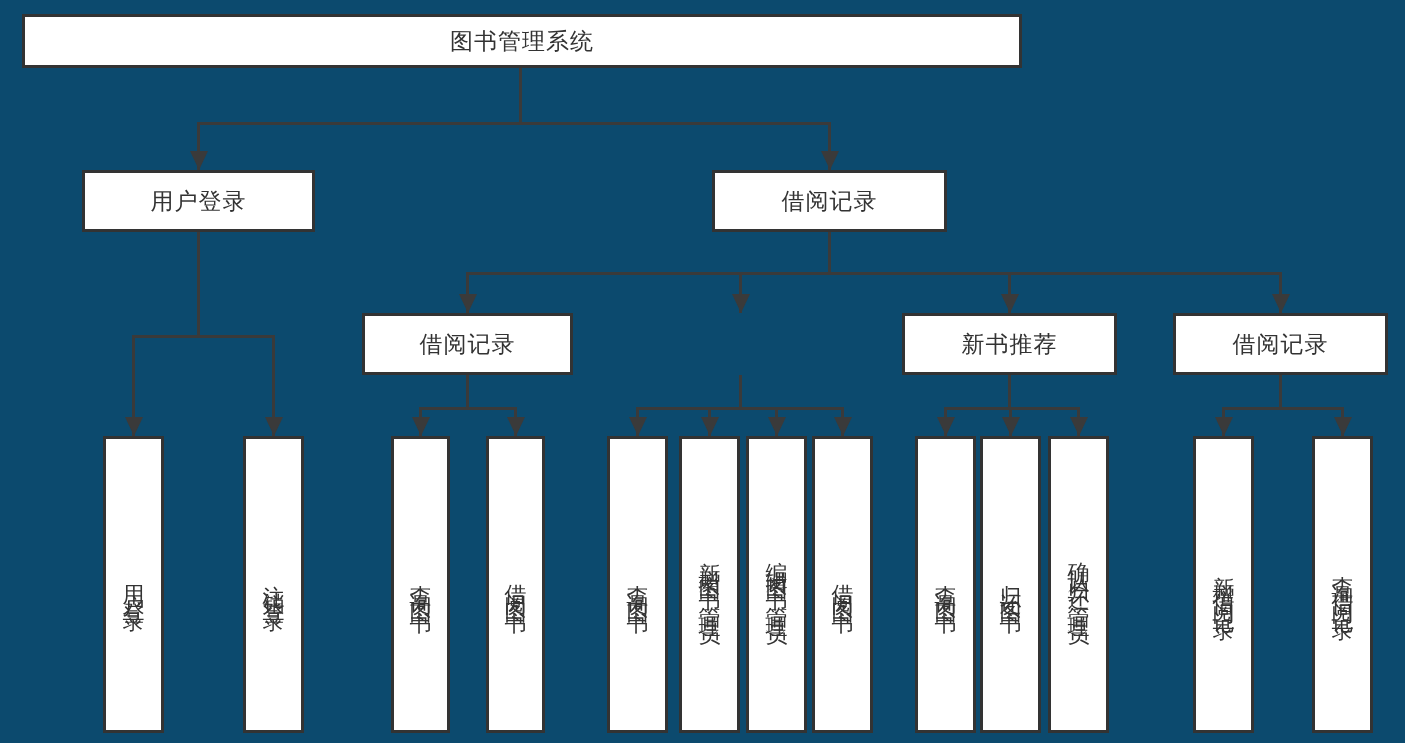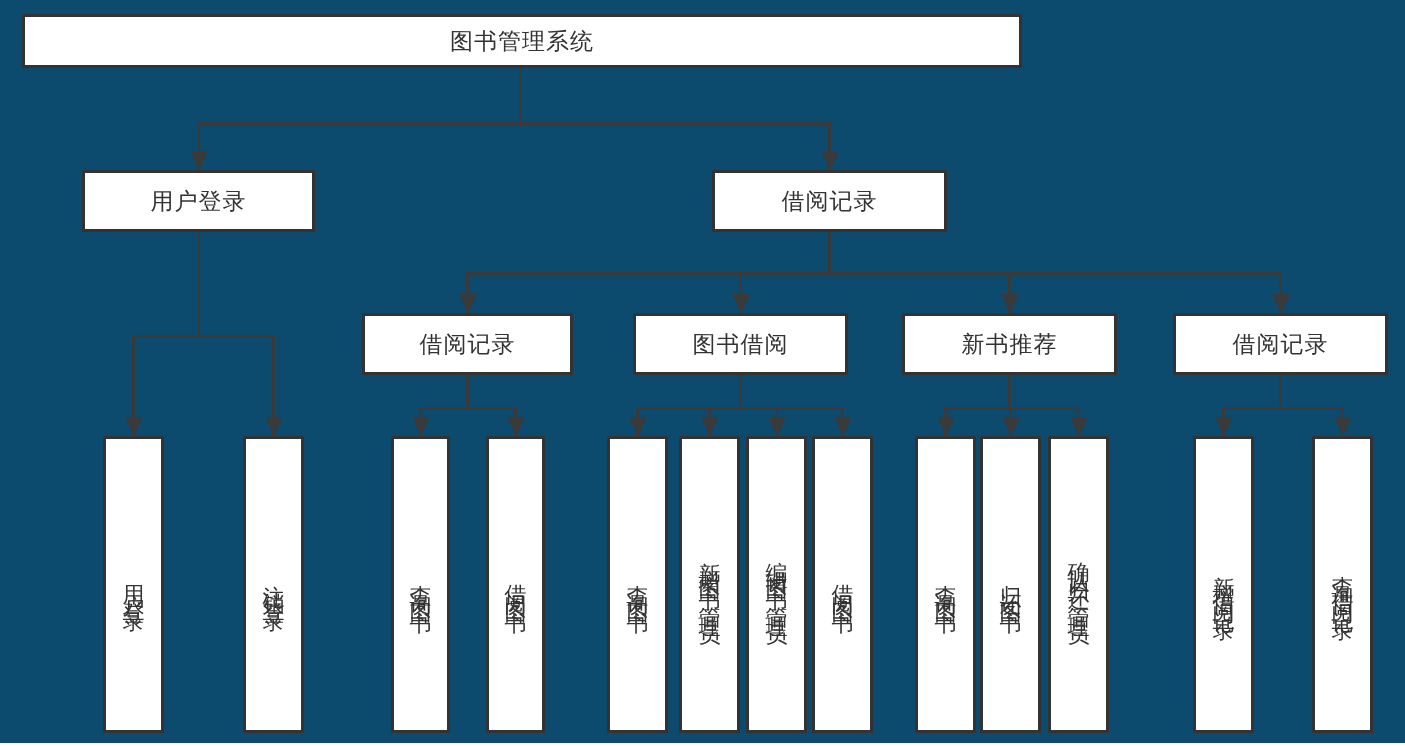--- a/index.html
+++ b/index.html
@@ -132,23 +132,20 @@
   <div class="node" style="left:82px;top:170px;width:233px;height:62px">
     <span>用户登录</span>
   </div>
   <div class="node" style="left:712px;top:170px;width:235px;height:62px">
     <span>借阅记录</span>
   </div>
 
   <div class="node" style="left:362px;top:313px;width:211px;height:62px">
     <span>借阅记录</span>
   </div>
-  <div class="node" style="left:633px;top:313px;width:215px;height:62px">
-    <span>图书借阅</span>
-  </div>
   <div class="node" style="left:902px;top:313px;width:215px;height:62px">
     <span>新书推荐</span>
   </div>
   <div class="node" style="left:1173px;top:313px;width:215px;height:62px">
     <span>借阅记录</span>
   </div>
 
   <div class="node vertical" style="left:103px;top:436px;width:61px;height:297px">
     <span class="vtext">用户登录</span>
   </div>

